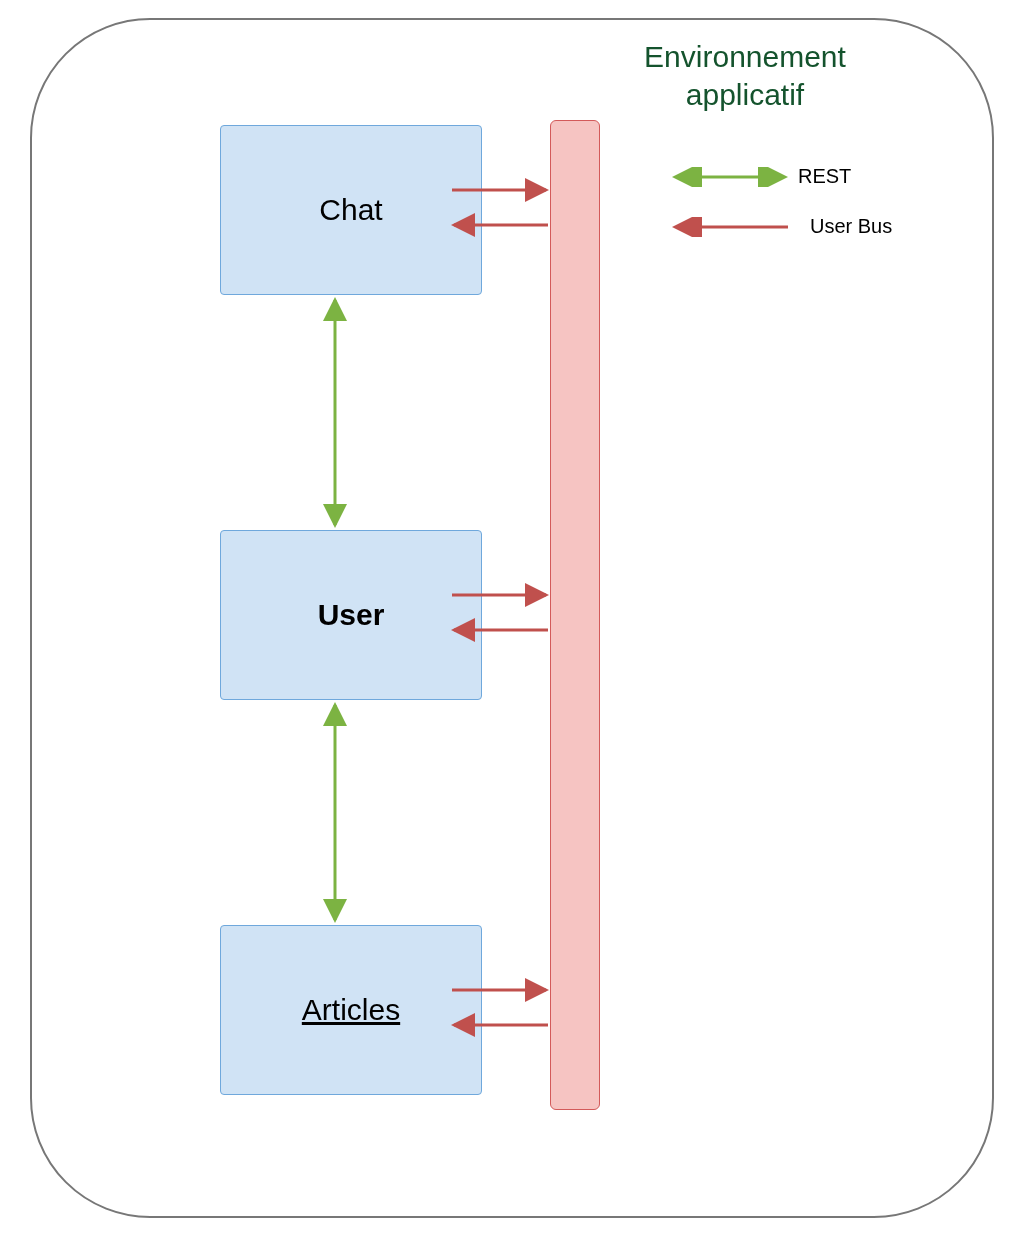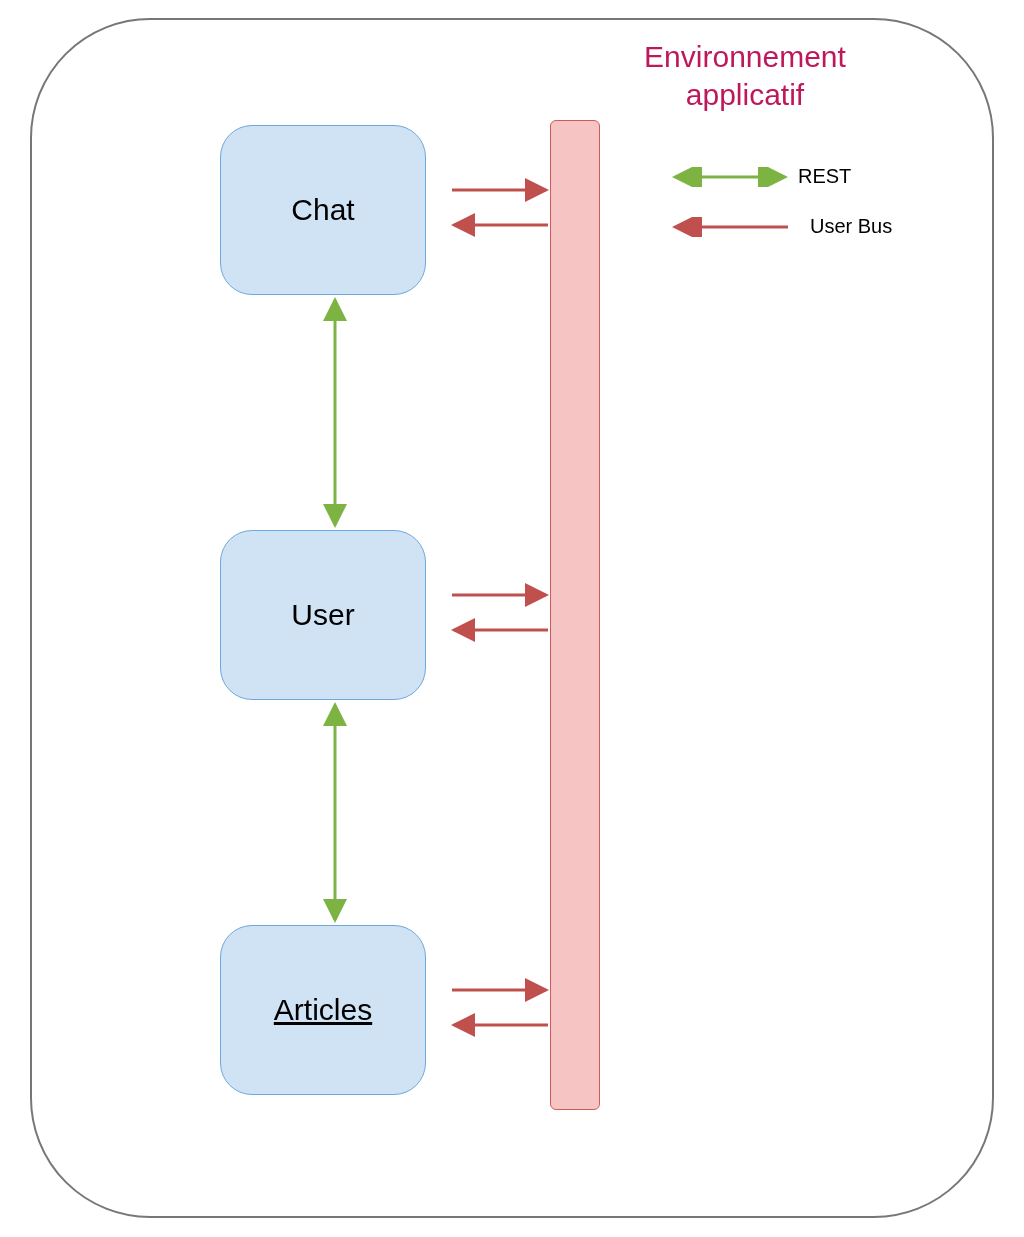--- a/index.html
+++ b/index.html
@@ -21,47 +21,47 @@
     }
     .title {
       position: absolute;
       left: 605px;
       top: 38px;
       width: 280px;
       text-align: center;
       font-size: 30px;
       font-weight: 400;
       line-height: 1.25;
-      color: #be185d;
+      color: #14532d;
     }
     .event-bus {
       position: absolute;
       left: 550px;
       top: 120px;
       width: 50px;
       height: 990px;
       background: #f6c4c2;
       border: 1.5px solid #d35a5a;
       border-radius: 6px;
     }
     .service {
       position: absolute;
-      width: 206px;
+      width: 262px;
       height: 170px;
       background: #d0e3f5;
       border: 1.5px solid #6fa8dc;
-      border-radius: 32px;
+      border-radius: 4px;
       display: flex;
       align-items: center;
       justify-content: center;
       font-size: 30px;
       color: #000;
     }
     .service-chat { left: 220px; top: 125px; }
-    .service-user { left: 220px; top: 530px; }
+    .service-user { left: 220px; top: 530px; font-weight: bold; }
     .service-articles { left: 220px; top: 925px; text-decoration: underline; }
 
     .legend-item {
       position: absolute;
       display: flex;
       align-items: center;
       gap: 20px;
     }
     .legend-rest { left: 670px; top: 165px; gap: 8px; }
     .legend-eventbus { left: 670px; top: 215px; }

